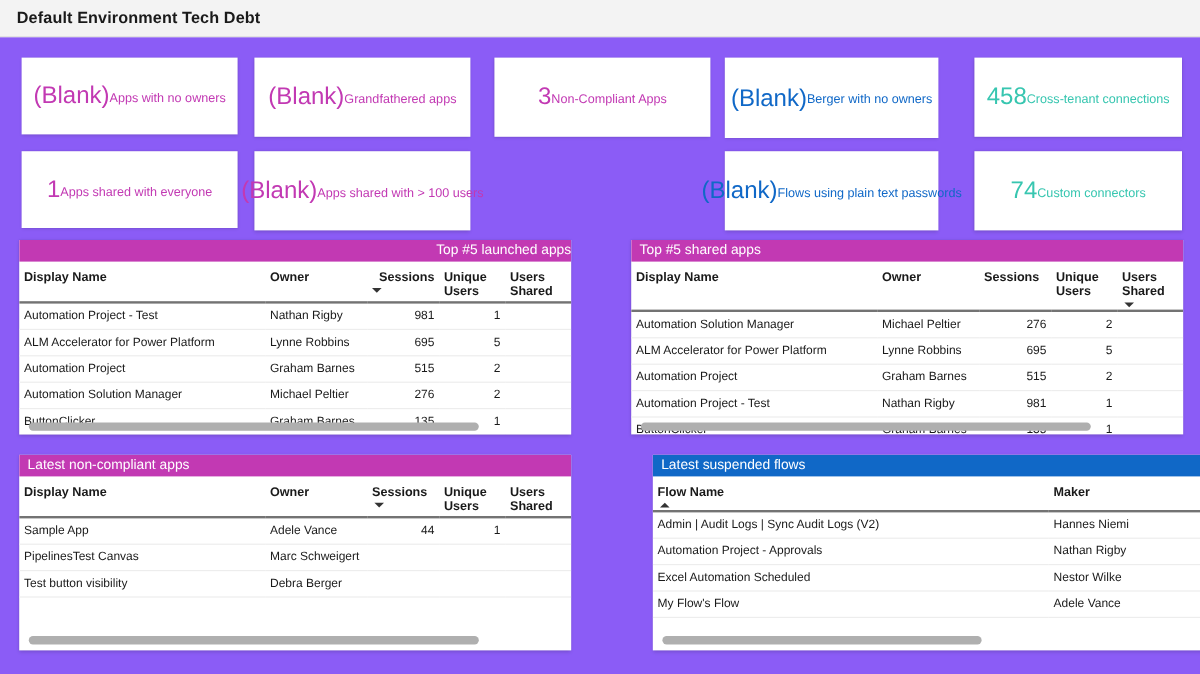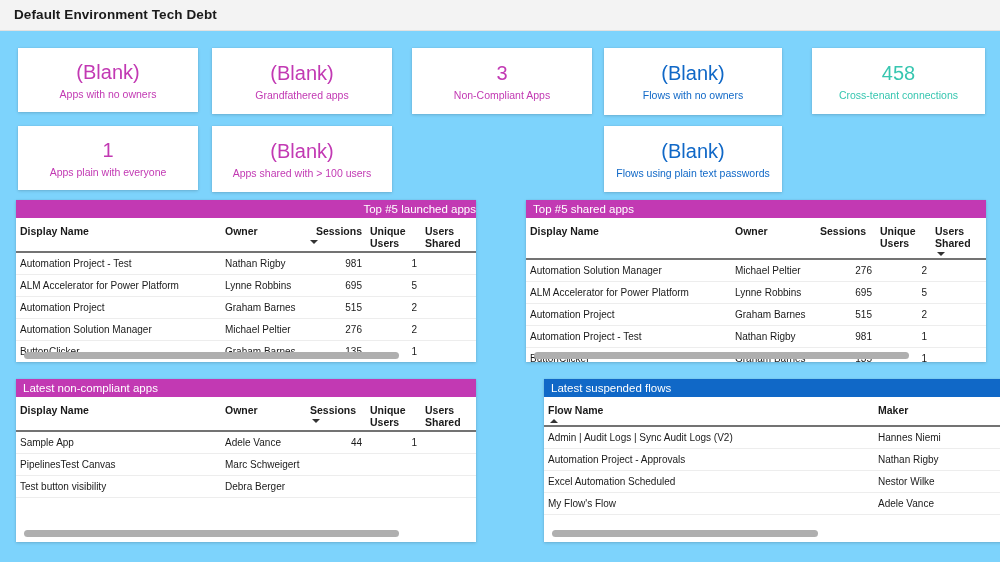--- a/index.html
+++ b/index.html
@@ -5,42 +5,42 @@
   * { box-sizing: border-box; margin: 0; padding: 0; }
   html, body {
     width: 1000px; height: 562px;
     background: #ffffff;
     font-family: "Liberation Sans", sans-serif;
     overflow: hidden;
   }
   #page {
     position: relative;
     width: 1000px; height: 562px;
-    background: #7dd3fc;
+    background: #8b5cf6;
   }
 
   
   #titlebar {
     position: absolute; left: 0; top: 0;
     width: 1000px; height: 31px;
     background: #f3f3f3;
     border-bottom: 1px solid #e1e1e1;
   }
   #titlebar .title {
     position: absolute; left: 14px; top: 7px;
     font-size: 13.5px; font-weight: bold; color: #1a1a1a;
     letter-spacing: .1px;
   }
 
   
   .kpi {
     position: absolute;
     background: #ffffff;
     box-shadow: 0 1px 3px rgba(0,0,0,0.16), 0 0 1px rgba(0,0,0,0.10);
-    display: flex; flex-direction: column;
+    display: flex; flex-direction: row;
     align-items: center; justify-content: center;
   }
   .kpi .kpi-value {
     font-size: 20px; line-height: 24px; font-weight: 400;
     white-space: nowrap;
   }
   .kpi .kpi-label {
     font-size: 10.5px; line-height: 14px; font-weight: 400;
     margin-top: 3px; white-space: nowrap;
   }
@@ -119,43 +119,47 @@
     <div class="kpi-label" style="color:#c239b3">Grandfathered apps</div>
   </div>
 
   <div class="kpi" style="left:412px; top:48px; width:180px; height:66px;">
     <div class="kpi-value" style="color:#c239b3">3</div>
     <div class="kpi-label" style="color:#c239b3">Non-Compliant Apps</div>
   </div>
 
   <div class="kpi" style="left:604px; top:48px; width:178px; height:67px;">
     <div class="kpi-value" style="color:#1068c7">(Blank)</div>
-    <div class="kpi-label" style="color:#1068c7">Flows with no owners</div>
+    <div class="kpi-label" style="color:#1068c7">Berger with no owners</div>
   </div>
 
   <div class="kpi" style="left:812px; top:48px; width:173px; height:66px;">
     <div class="kpi-value" style="color:#37c6b0">458</div>
     <div class="kpi-label" style="color:#37c6b0">Cross-tenant connections</div>
   </div>
 
   <div class="kpi" style="left:18px; top:126px; width:180px; height:64px;">
     <div class="kpi-value" style="color:#c239b3">1</div>
-    <div class="kpi-label" style="color:#c239b3">Apps plain with everyone</div>
+    <div class="kpi-label" style="color:#c239b3">Apps shared with everyone</div>
   </div>
 
   <div class="kpi" style="left:212px; top:126px; width:180px; height:66px;">
     <div class="kpi-value" style="color:#c239b3">(Blank)</div>
     <div class="kpi-label" style="color:#c239b3">Apps shared with &gt; 100 users</div>
   </div>
 
   <div class="kpi" style="left:604px; top:126px; width:178px; height:66px;">
     <div class="kpi-value" style="color:#1068c7">(Blank)</div>
     <div class="kpi-label" style="color:#1068c7">Flows using plain text passwords</div>
   </div>
 
+  <div class="kpi" style="left:812px; top:126px; width:173px; height:66px;">
+    <div class="kpi-value" style="color:#37c6b0">74</div>
+    <div class="kpi-label" style="color:#37c6b0">Custom connectors</div>
+  </div>
 
   <div class="panel" style="left:16px; top:200px; width:460px; height:162px;">
     <div class="panel-header" style="background:#c239b3;justify-content:flex-end;">
       <span>Top #5 launched apps</span>
     </div>
     <div class="panel-body">
       <table class="grid">
         <colgroup>
             <col style="width:205px">
             <col style="width:85px">

